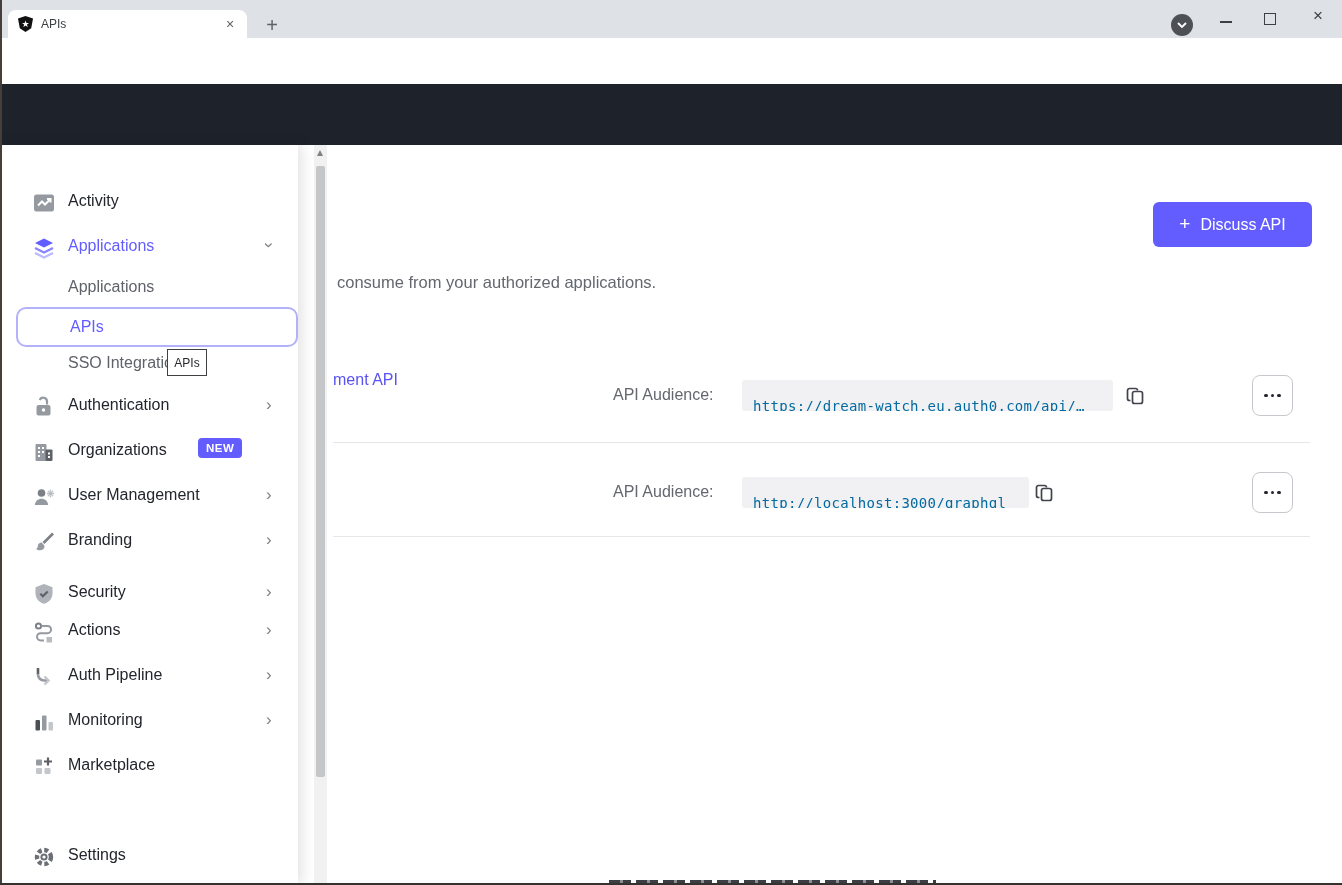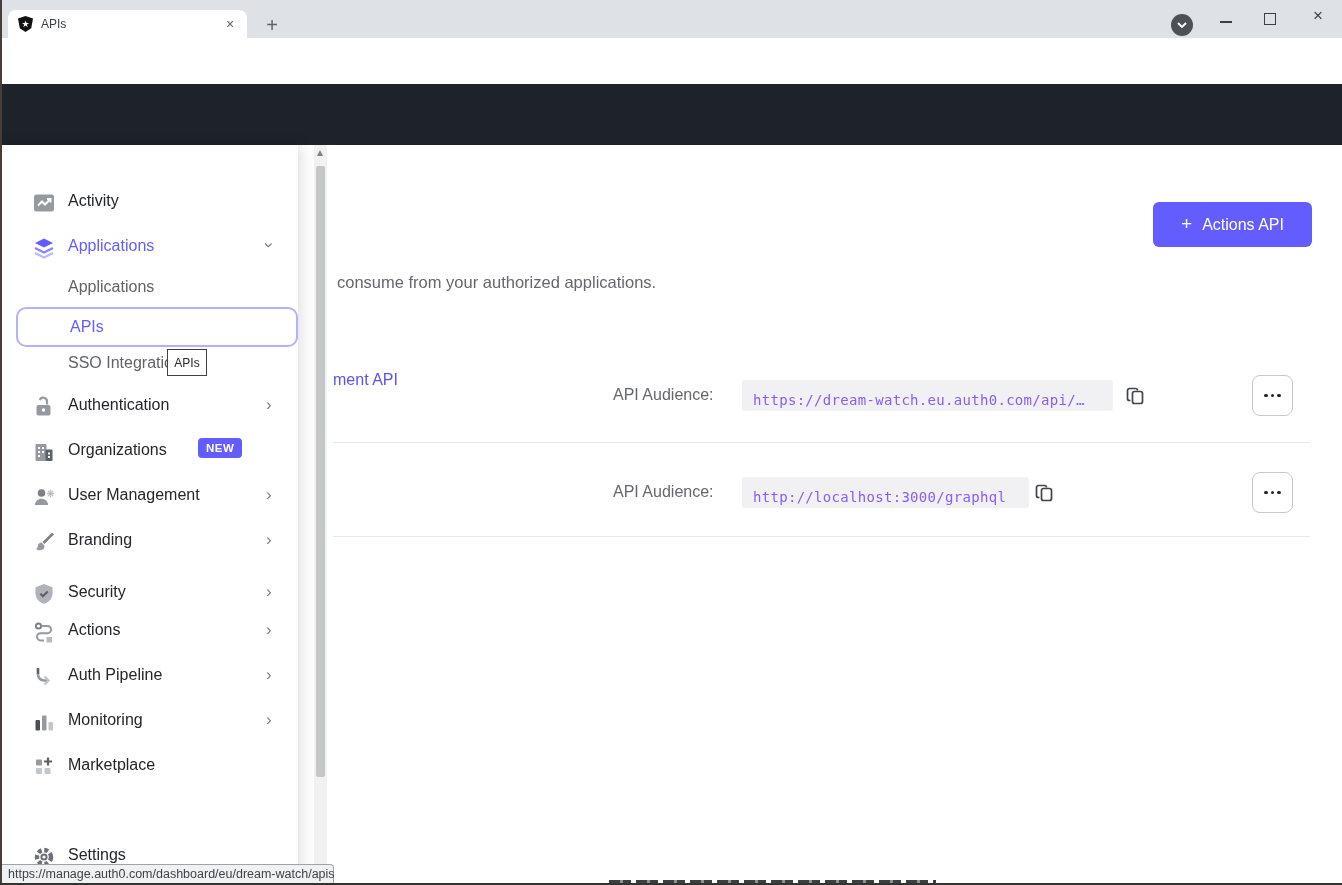--- a/index.html
+++ b/index.html
@@ -57,21 +57,21 @@
   .hdr-avatar .face { position:absolute; left:10px; top:7px; width:14px; height:14px; border-radius:50%; background:#c89b76; }
   .hdr-avatar .body { position:absolute; left:4px; top:20px; width:26px; height:16px; border-radius:45% 45% 0 0; background:#2e2b28; }
 
   
   .main { position:absolute; left:0; top:145px; width:1342px; height:740px; background:#fff; }
   .create-btn { position:absolute; left:1153px; top:57px; width:159px; height:45px; background:#635dff; border-radius:6px; color:#fff; display:flex; align-items:center; justify-content:center; gap:10px; font-size:16px; font-weight:500; }
   .create-plus { font-size:19px; font-weight:400; margin-top:-2px; }
   .desc { position:absolute; left:337px; top:128px; font-size:16.5px; color:#65676e; }
   .api-link { position:absolute; left:333px; top:226px; font-size:16px; font-weight:500; color:#5a53f1; }
   .aud-label { position:absolute; font-size:16px; color:#65676e; }
-  .aud-box { position:absolute; height:31px; background:#f1f1f3; border-radius:3px; font-family:"DejaVu Sans Mono", monospace; font-size:14px; letter-spacing:0.3px; color:#8b5cf6; line-height:31px; padding:5px 11px; white-space:nowrap; overflow:hidden; }
+  .aud-box { position:absolute; height:31px; background:#f1f1f3; border-radius:3px; font-family:"DejaVu Sans Mono", monospace; font-size:14px; letter-spacing:0.3px; color:#0369a1; line-height:31px; padding:11px 11px; white-space:nowrap; overflow:hidden; }
   .copy-btn { position:absolute; width:22px; height:22px; display:flex; align-items:center; justify-content:center; }
   .menu-btn { position:absolute; width:41px; height:41px; border:1px solid #c6c8cd; border-radius:8px; background:#fff; display:flex; align-items:center; justify-content:center; gap:3px; }
   .menu-btn i { width:3.5px; height:3.5px; border-radius:50%; background:#23262c; }
   .h-div { position:absolute; left:333px; width:977px; height:1px; background:#e6e7ea; }
   .sliver { position:absolute; left:609px; top:880px; width:327px; height:4px; background:repeating-linear-gradient(90deg,#3b3e45 0 11px, #8e9094 11px 14px, #3b3e45 14px 22px, transparent 22px 27px); z-index:10; }
 
   
   .sidebar { position:absolute; left:0; top:145px; width:298px; height:740px; background:#fff; box-shadow:3px 0 14px rgba(0,0,0,0.13); z-index:40; }
   .sb-item { position:absolute; left:0; width:312px; height:30px; }
   .sb-icon { position:absolute; left:32px; top:3px; width:24px; height:24px; }
@@ -240,21 +240,21 @@
     <div class="hdr-avatar">
       <div class="hair"></div>
         <div class="face"></div>
         <div class="body"></div>
     </div>
   </div>
 
   <div class="main">
     <div class="create-btn">
       <span class="create-plus">+</span>
-      <span>Actions API</span>
+      <span>Discuss API</span>
     </div>
     <div class="desc">consume from your authorized applications.</div>
 
     <a class="api-link">ment API</a>
     <div class="aud-label" style="left:613px; top:241px">API Audience:</div>
     <div class="aud-box" style="left:742px; top:235px; width:371px">https://dream-watch.eu.auth0.com/api/…</div>
     <div class="copy-btn" style="left:1125px; top:240px">
       <svg width="20" height="20" viewBox="0 0 20 20">
           <rect x="6.5" y="5.5" width="10" height="12" rx="2" stroke="#41444b" stroke-width="1.7" fill="none"></rect>
           <path d="M4.5 14.5h-1a2 2 0 01-2-2v-8a2 2 0 012-2h6a2 2 0 012 2" stroke="#41444b" stroke-width="1.7" fill="none"></path>
@@ -452,17 +452,16 @@
     </div>
 
     <div class="tooltip">APIs</div>
 
     <div class="sb-scroll-track">
       <div class="sb-scroll-arrow"></div>
       <div class="sb-scroll-thumb"></div>
     </div>
   </div>
 
-  <div class="statusbar">https://manage.auth0.com/dashboard/eu/dream-watch/apis</div>
 
   <div class="edge-left"></div>
   <div class="edge-bottom"></div>
 </div>
 
 </body></html>

